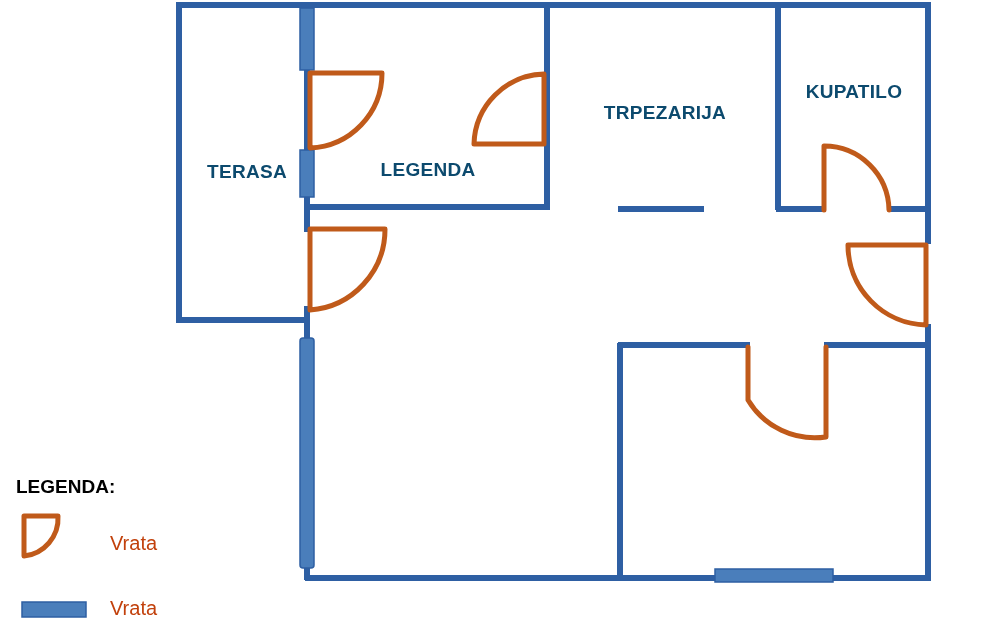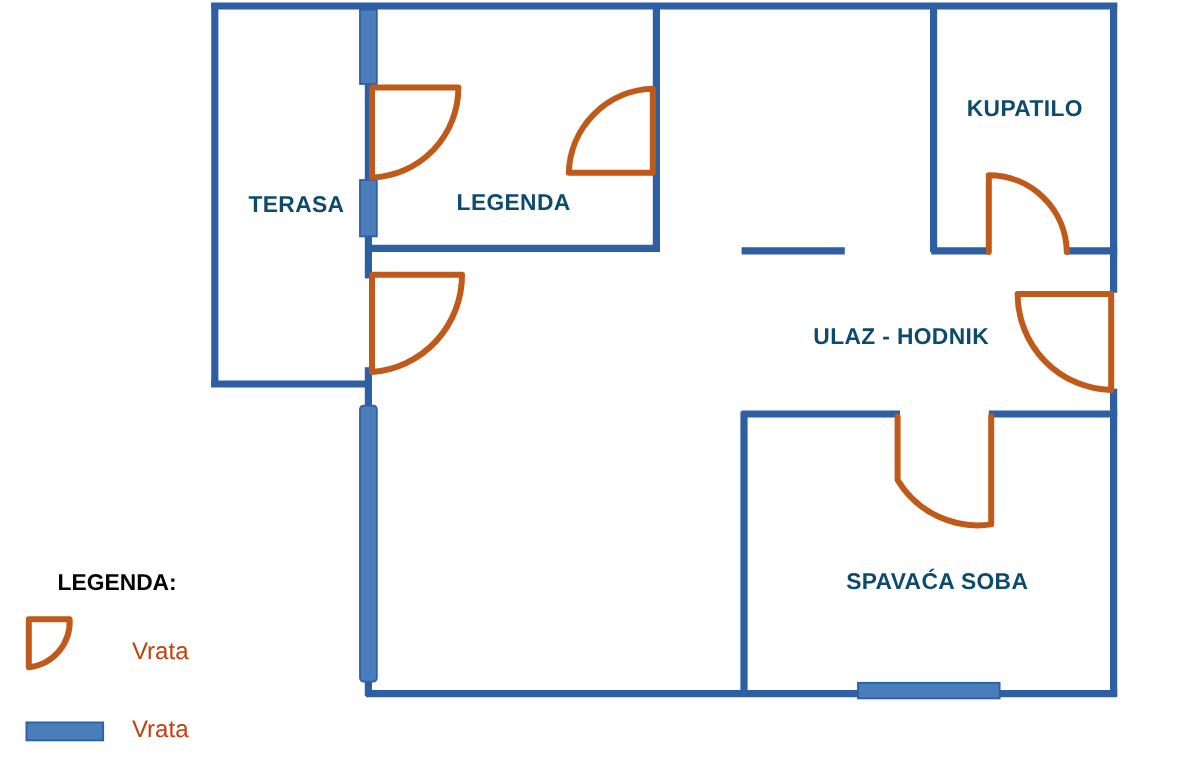--- a/index.html
+++ b/index.html
@@ -37,21 +37,20 @@
     letter-spacing: 0.3px;
     transform: translate(-50%, -50%);
   }
   .legend-title {
     position: absolute;
     font-family: "Liberation Sans", sans-serif;
     font-weight: bold;
     font-size: 19px;
     color: #000000;
     white-space: nowrap;
-    margin-left: 32px;
   }
   .legend-text {
     position: absolute;
     font-family: "Liberation Sans", sans-serif;
     font-weight: normal;
     font-size: 20px;
     color: #c2410c;
     white-space: nowrap;
   }
 </style>
@@ -124,21 +123,20 @@
     </g>
 
     <g>
       <path d="M 24 516 L 58 516 A 38 38 0 0 1 24 556 Z" fill="none" stroke="#C05A1A" stroke-width="5" stroke-linecap="round" stroke-linejoin="round"></path>
       <rect x="22" y="602" width="64" height="15" fill="#4A7EBB" stroke="#2E5FA3" stroke-width="1.5"></rect>
     </g>
   </svg>
 
   <div class="room-label" style="left:247px; top:172px;">TERASA</div>
   <div class="room-label" style="left:428px; top:170px;">LEGENDA</div>
+  <div class="room-label" style="left:665px; top:113px;">TRPEZARIJA</div>
   <div class="room-label" style="left:854px; top:92px;">KUPATILO</div>
-  <div class="room-label" style="left:751px; top:282px;">ULAZ - HODNIK</div>
-  <div class="room-label" style="left:781px; top:486px;">SPAVAĆA SOBA</div>
 
   <div class="legend-title" style="left:16px; top:476px;">LEGENDA:</div>
   <div class="legend-text" style="left:110px; top:532px;">Vrata</div>
   <div class="legend-text" style="left:110px; top:597px;">Vrata</div>
 
 </div>
 
 </body></html>

